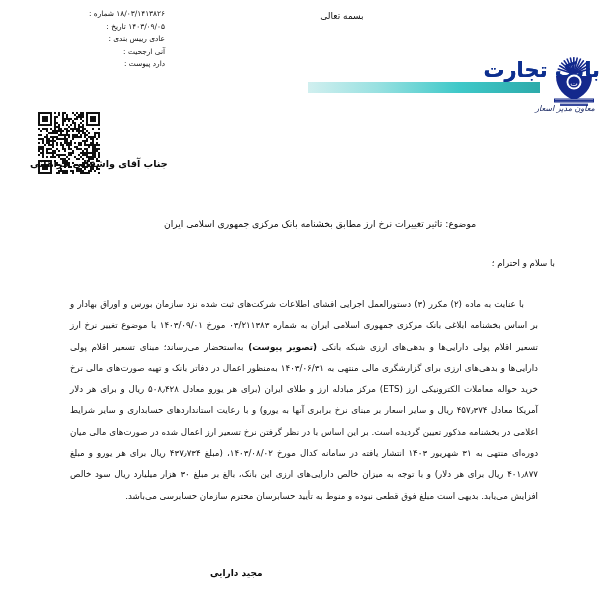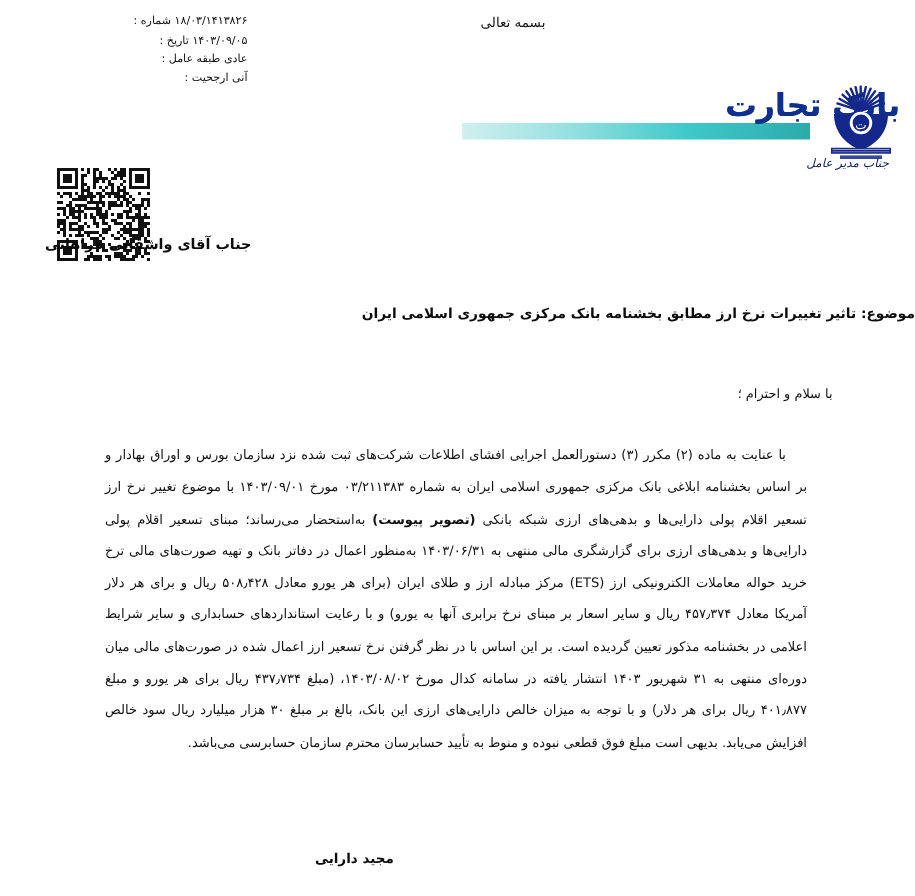--- a/index.html
+++ b/index.html
@@ -141,26 +141,26 @@
   .addressee .line2 {
     font-size: 9.8px;
     font-weight: 700;
     line-height: 20px;
     color: #0b0b0b;
   }
 
   
   .subject {
     position: absolute;
-    top: 204px;
+    top: 218px;
     right: 0;
     width: 580px;
-    text-align: right;
+    text-align: center;
     font-size: 9.2px;
-    font-weight: 700;
+    font-weight: 400;
     color: #0b0b0b;
   }
 
   
   .salutation {
     position: absolute;
     top: 258px;
     right: 55px;
     font-size: 8.6px;
     color: #111;
@@ -205,25 +205,29 @@
   <div class="meta-row">
     <span class="meta-value">۱۸/۰۳/۱۴۱۳۸۲۶</span>
     <span class="meta-label">شماره :</span>
   </div>
   <div class="meta-row">
     <span class="meta-value">۱۴۰۳/۰۹/۰۵</span>
     <span class="meta-label">تاریخ :</span>
   </div>
   <div class="meta-row">
     <span class="meta-value">عادی</span>
-    <span class="meta-label">طبقه عامل :</span>
+    <span class="meta-label">رییس بندی :</span>
   </div>
   <div class="meta-row">
     <span class="meta-value">آنی</span>
     <span class="meta-label">ارجحیت :</span>
+  </div>
+  <div class="meta-row">
+    <span class="meta-value">دارد</span>
+    <span class="meta-label">پیوست :</span>
   </div>
 </div>
 
 <div class="logo-zone">
 
   <div class="logo-bar-wrap">
     <div class="logo-bar"></div>
     <div class="logo-en">TEJARAT BANK</div>
   </div>
 
@@ -252,21 +256,21 @@
       <circle cx="28" cy="26" r="7.5" fill="#ffffff"></circle>
       <circle cx="28" cy="26" r="5.6" fill="#14288c"></circle>
       <text x="28" y="30" font-size="8" fill="#ffffff" text-anchor="middle" font-family="'DejaVu Sans', sans-serif">ت</text>
       <rect x="8" y="42.5" width="40" height="4" fill="#14288c"></rect>
       <rect x="9" y="43.3" width="38" height="0.7" fill="#ffffff" opacity="0.55"></rect>
       <rect x="9" y="44.8" width="38" height="0.7" fill="#ffffff" opacity="0.35"></rect>
       <rect x="14" y="47.6" width="28" height="2.4" fill="#14288c" opacity="0.85"></rect>
     </svg>
   </div>
 
-  <div class="deputy-title">جناب مدیر عامل</div>
+  <div class="deputy-title">معاون مدیر اسعار</div>
 </div>
 
 <div class="qr">
   <svg id="qr-svg" width="62" height="62" viewBox="0 0 31 31" shape-rendering="crispEdges" xmlns="http://www.w3.org/2000/svg">
     <rect width="31" height="31" fill="#ffffff"></rect>
     <g id="qr-modules" fill="#111111">
         <rect x="0" y="0" width="1" height="1"></rect>
         <rect x="1" y="0" width="1" height="1"></rect>
         <rect x="2" y="0" width="1" height="1"></rect>
         <rect x="3" y="0" width="1" height="1"></rect>

